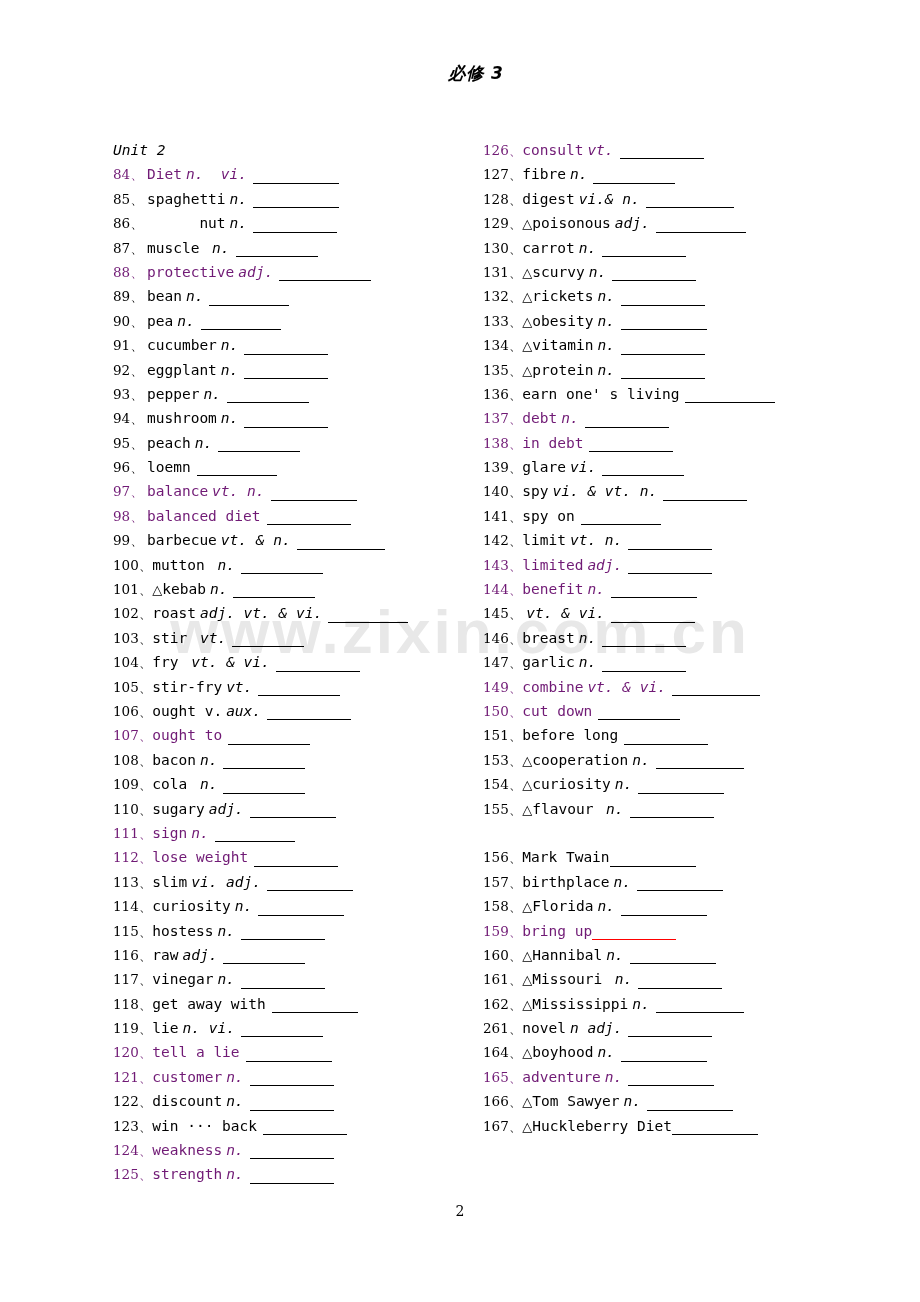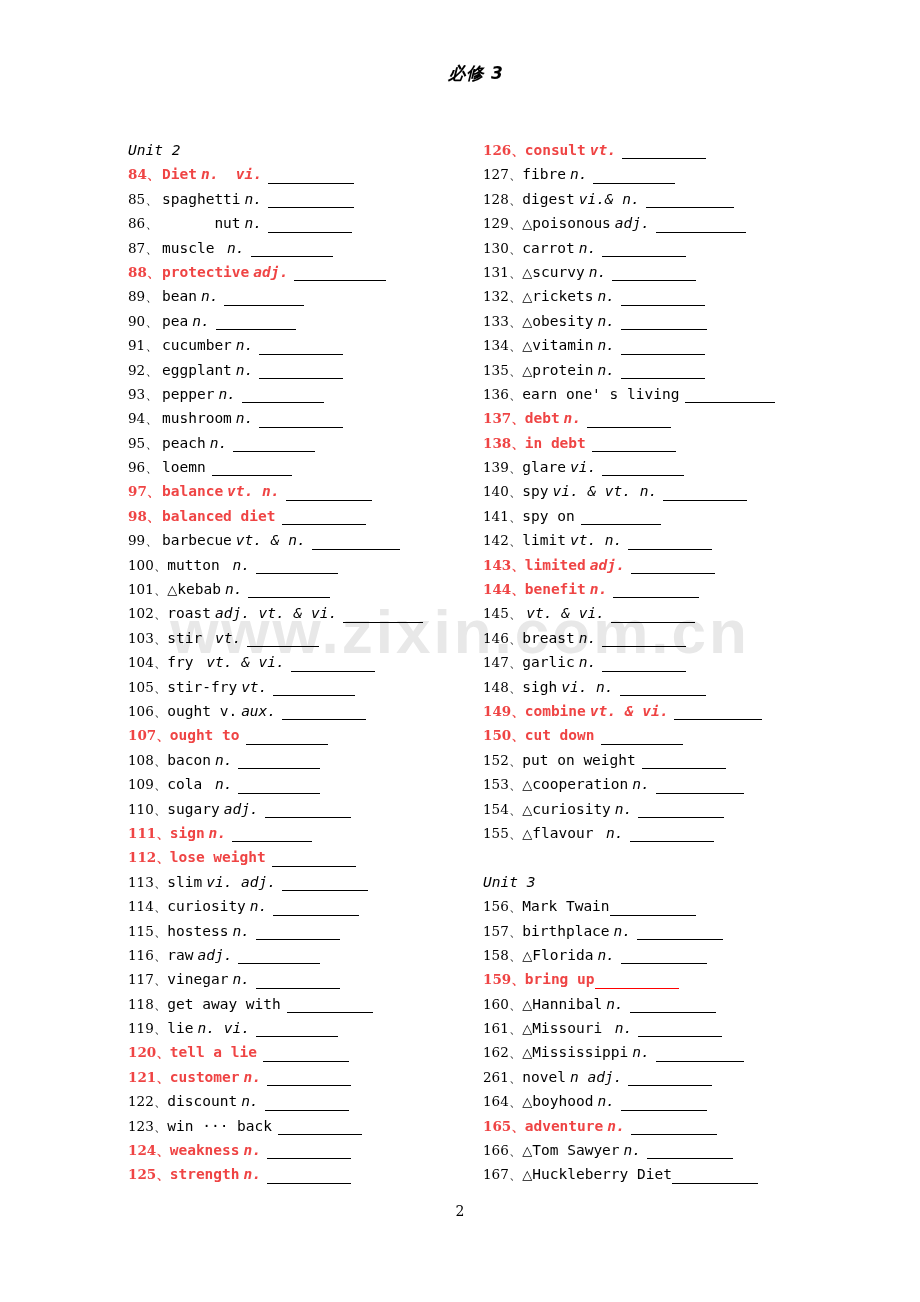--- a/index.html
+++ b/index.html
@@ -70,21 +70,21 @@
     left: 0;
     top: 0;
     width: 920px;
     height: 1302px;
     z-index: 1;
   }
   .col {
     position: absolute;
     top: 138px;
   }
-  .col-left  { left: 128px; width: 330px; }
+  .col-left  { left: 113px; width: 330px; }
   .col-right { left: 483px; width: 340px; }
 
   
   .unit-heading {
     font-size: 14.5px;
     font-style: italic;
     line-height: 24.4px;
     height: 24.4px;
     white-space: pre;
   }
@@ -123,21 +123,21 @@
   .v-blank {
     flex: 0 0 auto;
     border-bottom: 1px solid #000;
     height: 14px;
     margin-left: 6px;
     align-self: flex-end;
     margin-bottom: 3px;
   }
   .v-blank.tight { margin-left: 0px; }
 
-  .red { color: #ef4444; font-weight: bold; }
+  .red { color: #701a75; }
   .red .v-blank { border-bottom-color: #000; }
   .blank-red { border-bottom-color: #ff0000 !important; }
 
   .spacer { height: 24.4px; }
 </style>
 </head>
 <body>
 
 <div id="watermark">www.zixin.com.cn</div>
 
@@ -209,29 +209,27 @@
       <div class="vocab-row red"><span class="v-num">138、</span><span class="v-word">in debt</span><span class="v-blank" style="width: 84px;"></span></div>
       <div class="vocab-row"><span class="v-num">139、</span><span class="v-word">glare</span><span class="v-pos">vi.</span><span class="v-blank" style="width: 82px;"></span></div>
       <div class="vocab-row"><span class="v-num">140、</span><span class="v-word">spy</span><span class="v-pos">vi. &amp; vt. n.</span><span class="v-blank" style="width: 84px;"></span></div>
       <div class="vocab-row"><span class="v-num">141、</span><span class="v-word">spy on</span><span class="v-blank" style="width: 80px;"></span></div>
       <div class="vocab-row"><span class="v-num">142、</span><span class="v-word">limit</span><span class="v-pos">vt. n.</span><span class="v-blank" style="width: 84px;"></span></div>
       <div class="vocab-row red"><span class="v-num">143、</span><span class="v-word">limited</span><span class="v-pos">adj.</span><span class="v-blank" style="width: 84px;"></span></div>
       <div class="vocab-row red"><span class="v-num">144、</span><span class="v-word">benefit</span><span class="v-pos">n.</span><span class="v-blank" style="width: 86px;"></span></div>
       <div class="vocab-row"><span class="v-num">145、</span><span class="v-pos">vt. &amp; vi.</span><span class="v-blank" style="width: 84px;"></span></div>
       <div class="vocab-row"><span class="v-num">146、</span><span class="v-word">breast</span><span class="v-pos">n.</span><span class="v-blank" style="width: 84px;"></span></div>
       <div class="vocab-row"><span class="v-num">147、</span><span class="v-word">garlic</span><span class="v-pos">n.</span><span class="v-blank" style="width: 84px;"></span></div>
-      <div class="vocab-row"><span class="v-num">148、</span><span class="v-word">sigh</span><span class="v-pos">vi. n.</span><span class="v-blank" style="width: 86px;"></span></div>
       <div class="vocab-row red"><span class="v-num">149、</span><span class="v-word">combine</span><span class="v-pos">vt. &amp; vi.</span><span class="v-blank" style="width: 88px;"></span></div>
       <div class="vocab-row red"><span class="v-num">150、</span><span class="v-word">cut down</span><span class="v-blank" style="width: 82px;"></span></div>
-      <div class="vocab-row"><span class="v-num">152、</span><span class="v-word">put on weight</span><span class="v-blank" style="width: 84px;"></span></div>
+      <div class="vocab-row"><span class="v-num">151、</span><span class="v-word">before long</span><span class="v-blank" style="width: 84px;"></span></div>
       <div class="vocab-row"><span class="v-num">153、</span><span class="v-tri">△</span><span class="v-word">cooperation</span><span class="v-pos">n.</span><span class="v-blank" style="width: 88px;"></span></div>
       <div class="vocab-row"><span class="v-num">154、</span><span class="v-tri">△</span><span class="v-word">curiosity</span><span class="v-pos">n.</span><span class="v-blank" style="width: 86px;"></span></div>
       <div class="vocab-row"><span class="v-num">155、</span><span class="v-tri">△</span><span class="v-word">flavour</span><span class="v-pos"> n.</span><span class="v-blank" style="width: 84px;"></span></div>
       <div class="spacer"></div>
-      <div class="unit-heading">Unit 3</div>
       <div class="vocab-row"><span class="v-num">156、</span><span class="v-word">Mark Twain</span><span class="v-blank tight" style="width: 86px;"></span></div>
       <div class="vocab-row"><span class="v-num">157、</span><span class="v-word">birthplace</span><span class="v-pos">n.</span><span class="v-blank" style="width: 86px;"></span></div>
       <div class="vocab-row"><span class="v-num">158、</span><span class="v-tri">△</span><span class="v-word">Florida</span><span class="v-pos">n.</span><span class="v-blank" style="width: 86px;"></span></div>
       <div class="vocab-row red"><span class="v-num">159、</span><span class="v-word">bring up</span><span class="v-blank tight blank-red" style="width: 84px;"></span></div>
       <div class="vocab-row"><span class="v-num">160、</span><span class="v-tri">△</span><span class="v-word">Hannibal</span><span class="v-pos">n.</span><span class="v-blank" style="width: 86px;"></span></div>
       <div class="vocab-row"><span class="v-num">161、</span><span class="v-tri">△</span><span class="v-word">Missouri</span><span class="v-pos"> n.</span><span class="v-blank" style="width: 84px;"></span></div>
       <div class="vocab-row"><span class="v-num">162、</span><span class="v-tri">△</span><span class="v-word">Mississippi</span><span class="v-pos">n.</span><span class="v-blank" style="width: 88px;"></span></div>
       <div class="vocab-row"><span class="v-num">261、</span><span class="v-word">novel</span><span class="v-pos">n adj.</span><span class="v-blank" style="width: 84px;"></span></div>
       <div class="vocab-row"><span class="v-num">164、</span><span class="v-tri">△</span><span class="v-word">boyhood</span><span class="v-pos">n.</span><span class="v-blank" style="width: 86px;"></span></div>
       <div class="vocab-row red"><span class="v-num">165、</span><span class="v-word">adventure</span><span class="v-pos">n.</span><span class="v-blank" style="width: 86px;"></span></div>

